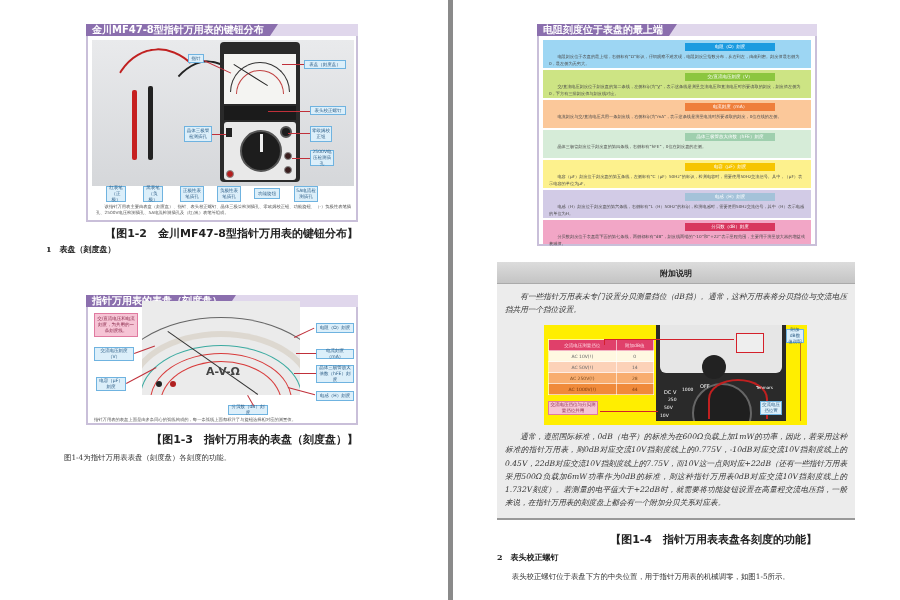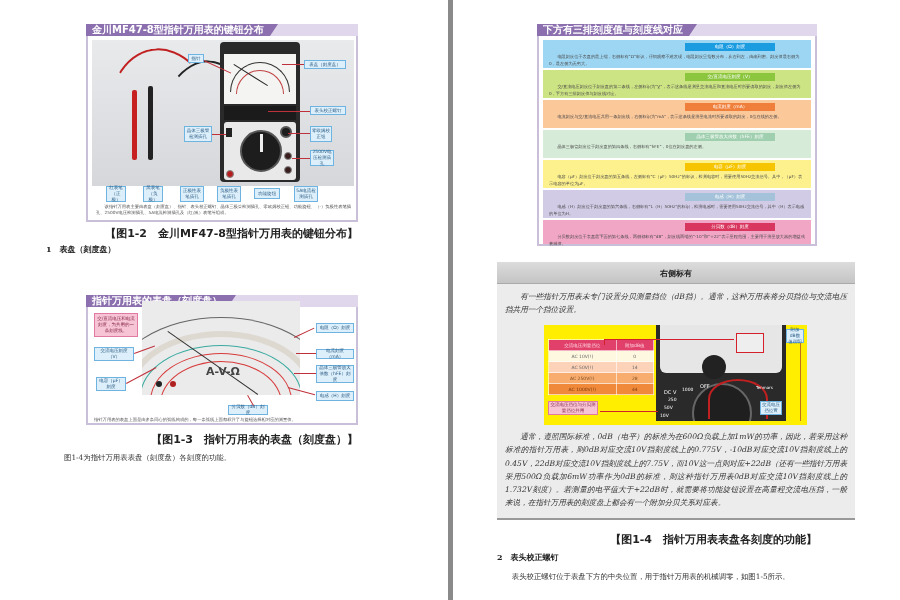--- a/index.html
+++ b/index.html
@@ -171,21 +171,21 @@
 
   <div class="para noindent" style="left:64px; top:451px; width:340px;">图1-4为指针万用表表盘（刻度盘）各刻度的功能。</div>
 </div>
 
 <div class="divider"></div>
 
 <div class="page page-right">
 
   <div class="fig-panel" style="left:84px; top:24px; width:280px; height:222px;">
     <div class="fig-tab-strip"></div>
-    <div class="fig-tab">下方有三排刻度值与刻度线对应</div>
+    <div class="fig-tab">电阻刻度位于表盘的最上端</div>
 
     <div class="func-block" style="top:14px; height:28px; background:#9dd6f3;">
       <div class="func-title" style="background:#1b9be0;">电阻（Ω）刻度</div>
       <div class="func-text">电阻刻度位于表盘的最上端，右侧标有“Ω”标识，仔细观察不难发现，电阻刻度呈指数分布，从右到左，由疏到密。刻度值最右侧为0，最左侧为无穷大。</div>
     </div>
     <div class="func-block" style="top:44px; height:28px; background:#cde484;">
       <div class="func-title" style="background:#8cc63f;">交/直流电压刻度（V）</div>
       <div class="func-text">交/直流电压刻度位于刻度盘的第二条线，左侧标识为“V̲”，表示这条线是测量交流电压和直流电压时所要读取的刻度，刻度值左侧为0，下方有三排刻度值与刻度线对应。</div>
     </div>
     <div class="func-block" style="top:74px; height:28px; background:#fbc89a;">
@@ -205,21 +205,21 @@
       <div class="func-text">电感（H）刻度位于刻度盘的第六条线，右侧标有“L（H）50Hz”的标识，检测电感时，需要使用50Hz交流信号，其中（H）表示电感的单位为H。</div>
     </div>
     <div class="func-block" style="top:194px; height:24px; background:#f2a6c6;">
       <div class="func-title" style="background:#d8365e;">分贝数（dB）刻度</div>
       <div class="func-text">分贝数刻度位于表盘最下面的第七条线，两侧都标有“dB”，刻度线两端的“-10”和“+22”表示量程范围，主要用于测量放大器的增益或衰减值。</div>
     </div>
   </div>
 </div>
 
 <div class="note-box">
-  <div class="note-head">右侧标有</div>
+  <div class="note-head">附加说明</div>
   <div class="note-para" style="top:28px;">有一些指针万用表未专门设置分贝测量挡位（dB挡）。通常，这种万用表将分贝挡位与交流电压挡共用一个挡位设置。</div>
   <div class="note-para" style="top:168px;">通常，遵照国际标准，0dB（电平）的标准为在600Ω负载上加1mW的功率，因此，若采用这种标准的指针万用表，则0dB对应交流10V挡刻度线上的0.775V，-10dB对应交流10V挡刻度线上的0.45V，22dB对应交流10V挡刻度线上的7.75V，而10V这一点则对应+22dB（还有一些指针万用表采用500Ω负载加6mW功率作为0dB的标准，则这种指针万用表0dB对应交流10V挡刻度线上的1.732V刻度）。若测量的电平值大于+22dB时，就需要将功能旋钮设置在高量程交流电压挡，一般来说，在指针万用表的刻度盘上都会有一个附加分贝关系对应表。</div>
 </div>
 
 <div class="note-image">
   <table class="db-table">
     <tbody>
         <tr>
       <th>交流电压测量挡位</th>
       <th>附加dB值</th>

